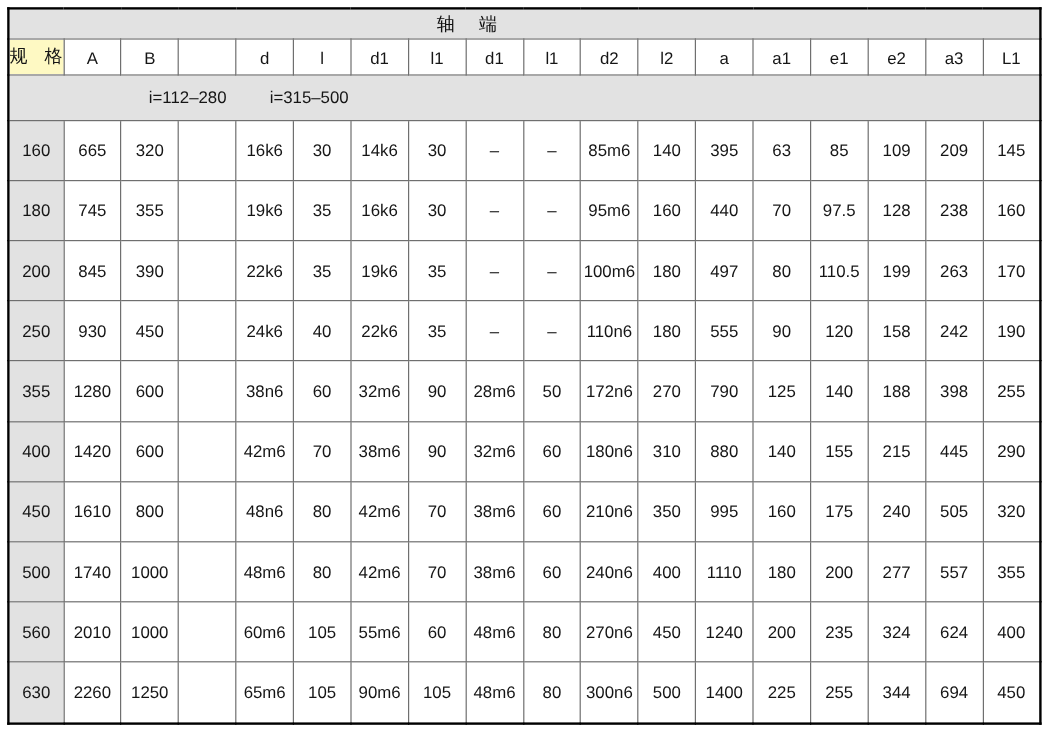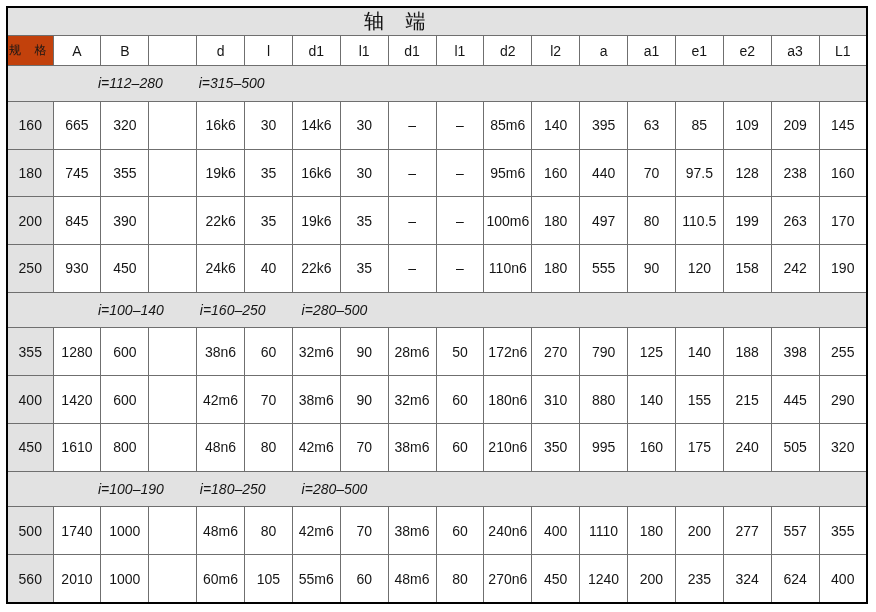--- a/index.html
+++ b/index.html
@@ -35,42 +35,41 @@
   }
   
   col.c-spec { width: 46px; }
 
   
   tr.title-row td {
     height: 24px;
     background: #e2e2e2;
     text-align: left;
     padding-left: 356px;
-    font-size: 20px;
+    font-size: 15px;
     letter-spacing: 8px;
     color: #111;
   }
   
   tr.colhead-row th {
     height: 29px;
     background: #ffffff;
     font-size: 14px;
   }
   tr.colhead-row th.spec-head {
-    background: #c2410c;
-    font-size: 12px;
+    background: #fef9c3;
+    font-size: 15px;
     letter-spacing: 5px;
   }
   
   tr.band-row td {
     height: 26px;
     background: #e2e2e2;
     text-align: left;
-    padding-left: 90px;
-    font-style: italic;
+    padding-left: 116px;
   }
   .ratio-label {
     display: inline-block;
     margin-right: 36px;
     font-size: 14px;
     color: #151515;
   }
   
   tr.data-row th.spec-cell {
     background: #e2e2e2;
@@ -193,23 +192,20 @@
           <td>–</td>
           <td>110n6</td>
           <td>180</td>
           <td>555</td>
           <td>90</td>
           <td>120</td>
           <td>158</td>
           <td>242</td>
           <td>190</td>
         </tr>
-        <tr class="band-row">
-          <td colspan="18"><span class="ratio-label">i=100–140</span><span class="ratio-label">i=160–250</span><span class="ratio-label">i=280–500</span></td>
-        </tr>
         <tr class="data-row">
           <th class="spec-cell">355</th>
           <td>1280</td>
           <td>600</td>
           <td></td>
           <td>38n6</td>
           <td>60</td>
           <td>32m6</td>
           <td>90</td>
           <td>28m6</td>
@@ -256,23 +252,20 @@
           <td>60</td>
           <td>210n6</td>
           <td>350</td>
           <td>995</td>
           <td>160</td>
           <td>175</td>
           <td>240</td>
           <td>505</td>
           <td>320</td>
         </tr>
-        <tr class="band-row">
-          <td colspan="18"><span class="ratio-label">i=100–190</span><span class="ratio-label">i=180–250</span><span class="ratio-label">i=280–500</span></td>
-        </tr>
         <tr class="data-row">
           <th class="spec-cell">500</th>
           <td>1740</td>
           <td>1000</td>
           <td></td>
           <td>48m6</td>
           <td>80</td>
           <td>42m6</td>
           <td>70</td>
           <td>38m6</td>
@@ -299,15 +292,35 @@
           <td>80</td>
           <td>270n6</td>
           <td>450</td>
           <td>1240</td>
           <td>200</td>
           <td>235</td>
           <td>324</td>
           <td>624</td>
           <td>400</td>
         </tr>
+        <tr class="data-row">
+          <th class="spec-cell">630</th>
+          <td>2260</td>
+          <td>1250</td>
+          <td></td>
+          <td>65m6</td>
+          <td>105</td>
+          <td>90m6</td>
+          <td>105</td>
+          <td>48m6</td>
+          <td>80</td>
+          <td>300n6</td>
+          <td>500</td>
+          <td>1400</td>
+          <td>225</td>
+          <td>255</td>
+          <td>344</td>
+          <td>694</td>
+          <td>450</td>
+        </tr>
       </tbody>
   </table>
 </div>
 
 </body></html>

